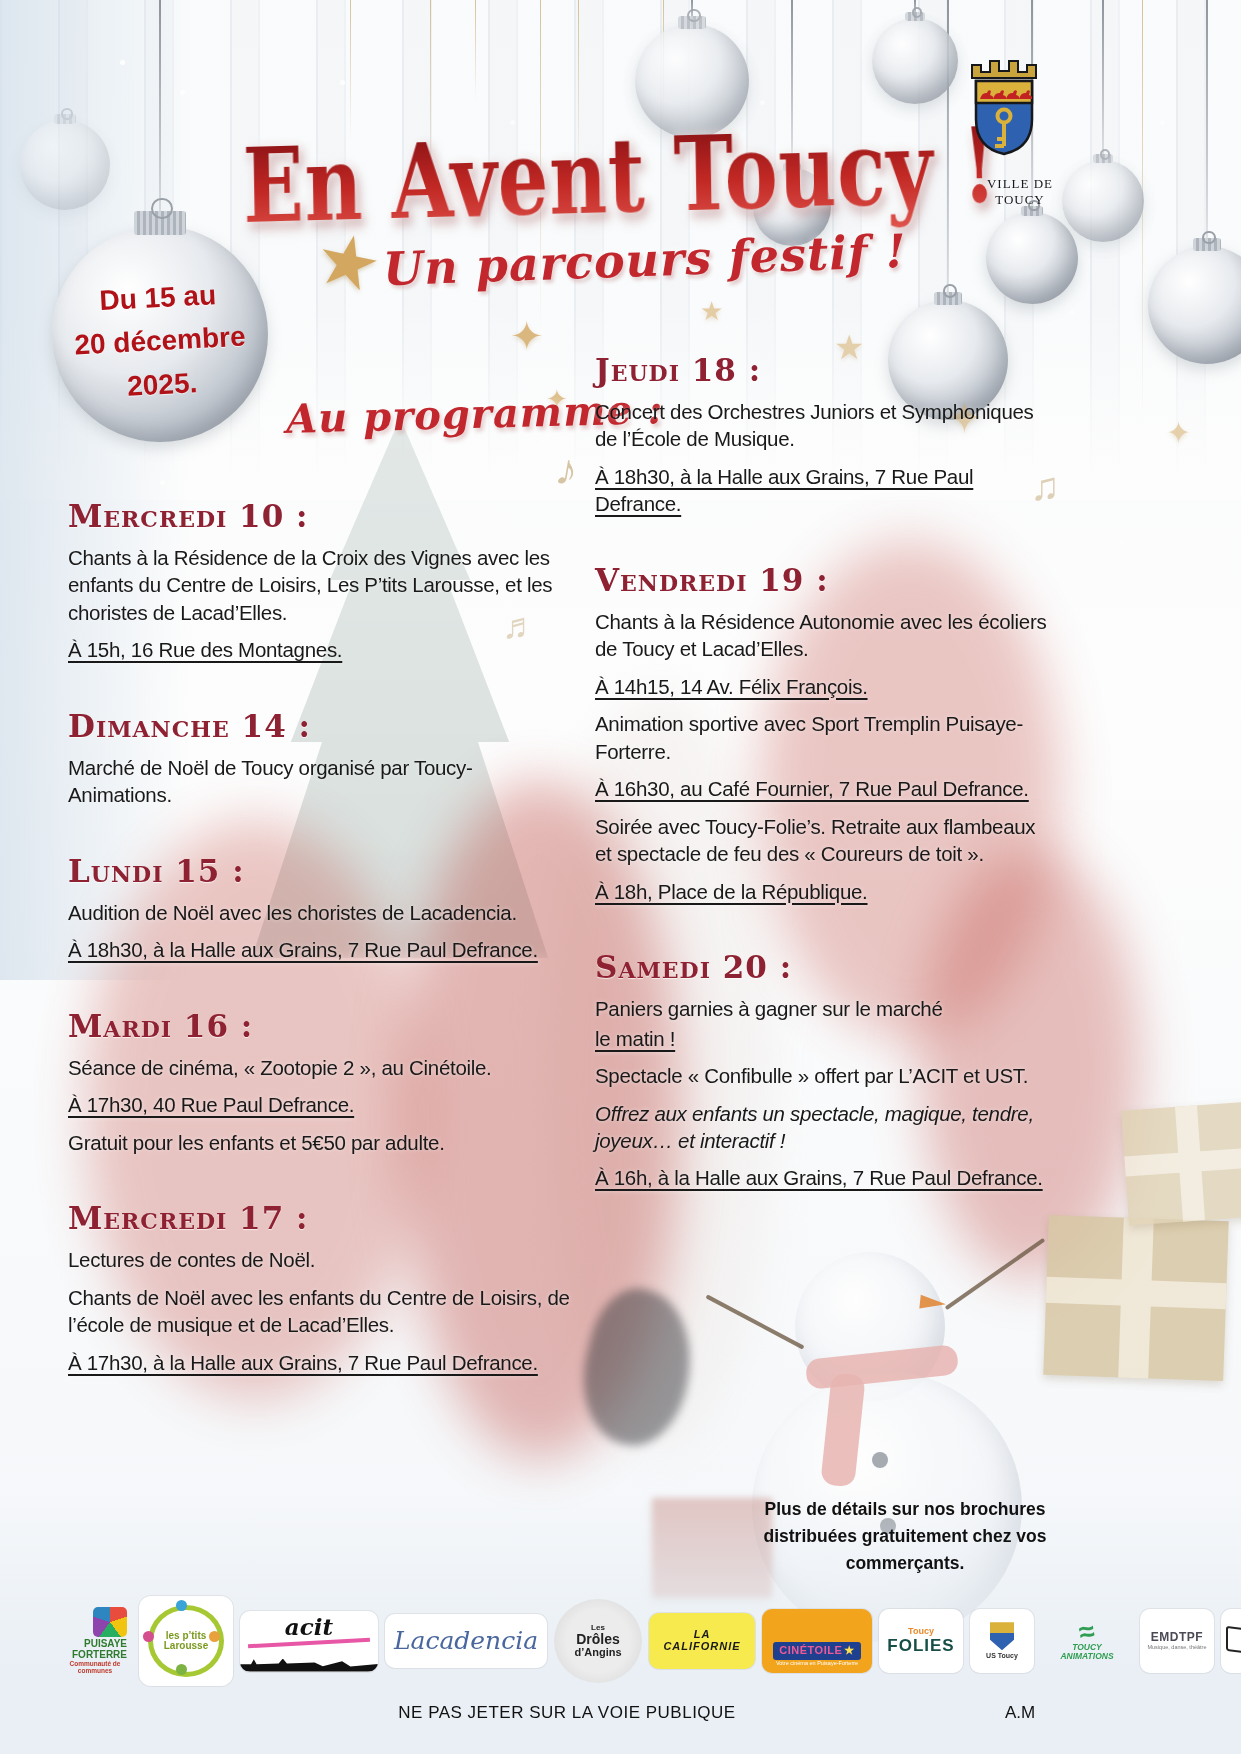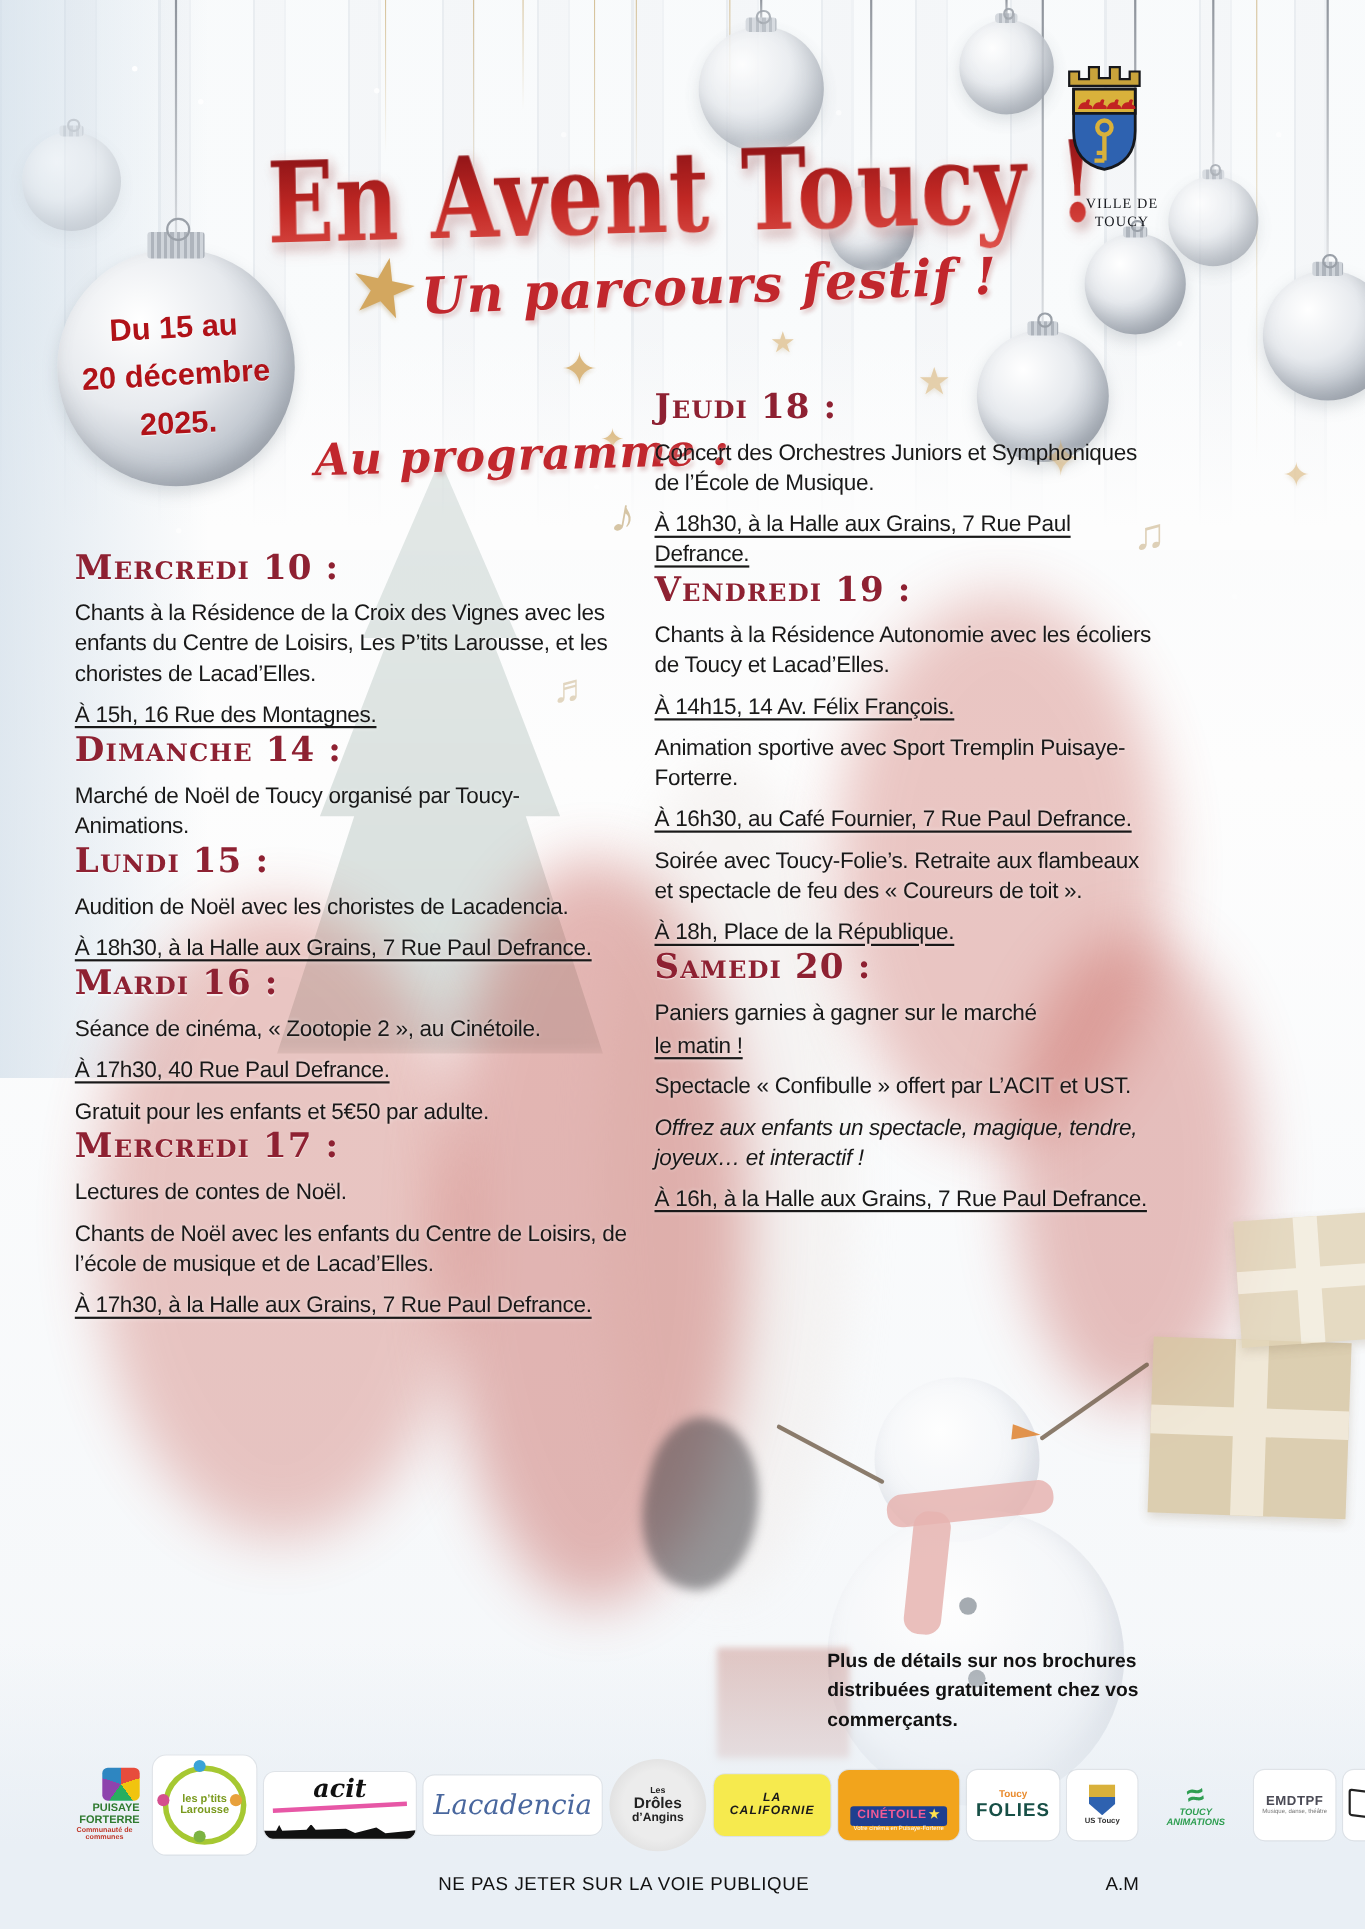--- a/index.html
+++ b/index.html
@@ -73,32 +73,32 @@
   .arms-caption{margin-top:2px;font-family:"Liberation Serif",serif;font-size:13px;letter-spacing:1px;color:#15171c;margin-left:32px;}
 
   
   .prog-heading{position:absolute;left:286px;top:390px;z-index:3;white-space:nowrap;
       font-family:"DejaVu Serif",serif;font-style:italic;font-weight:bold;font-size:40px;
       color:#c1272d;transform:rotate(-1.5deg);letter-spacing:1px;
       text-shadow:0 0 8px rgba(255,255,255,.9),2px 3px 4px rgba(140,30,30,.3);}
   .col{position:absolute;z-index:3;}
   .col-left{left:68px;top:498px;width:508px;}
   .col-right{left:595px;top:352px;width:452px;}
-  .event + .event{}
+  .event + .event{margin-top:44px;}
   .day{margin:0 0 6px 0;font-family:"DejaVu Serif",serif;font-weight:bold;font-size:31px;
       font-variant:small-caps;letter-spacing:1px;color:#8e2132;
       text-shadow:0 1px 1px rgba(255,255,255,.7);}
   .line{margin:10px 0 0 0;font-size:20.5px;font-weight:normal;letter-spacing:-.3px;
       line-height:1.34;color:#191919;text-shadow:0 0 4px rgba(255,255,255,.55);}
   .line.address{text-decoration:underline;text-decoration-thickness:2px;text-underline-offset:4px;}
   .line.address-cont{margin-top:2px;text-decoration:underline;text-decoration-thickness:2px;text-underline-offset:4px;}
   .line.italic{font-style:italic;}
 
   
-  .brochure{position:absolute;left:752px;top:1496px;width:306px;z-index:3;
+  .brochure{position:absolute;left:752px;top:1496px;width:306px;z-index:3;text-align:center;
       font-weight:bold;font-size:17.5px;line-height:1.55;color:#111;}
   .legal{position:absolute;left:0;top:1703px;width:1134px;z-index:4;text-align:center;
       font-size:17px;letter-spacing:.5px;color:#111;}
   .initials{position:absolute;left:1005px;top:1703px;z-index:4;font-size:17px;color:#111;}
 
   
   .logos{position:absolute;left:58px;top:1596px;right:8px;z-index:3;
       display:flex;align-items:center;gap:7px;}
   .logo{background:#fff;display:flex;flex-direction:column;align-items:center;justify-content:center;
       padding:3px 5px;line-height:1.05;text-align:center;box-shadow:0 0 0 1px rgba(0,0,0,.06);flex:none;border-radius:10px;}

